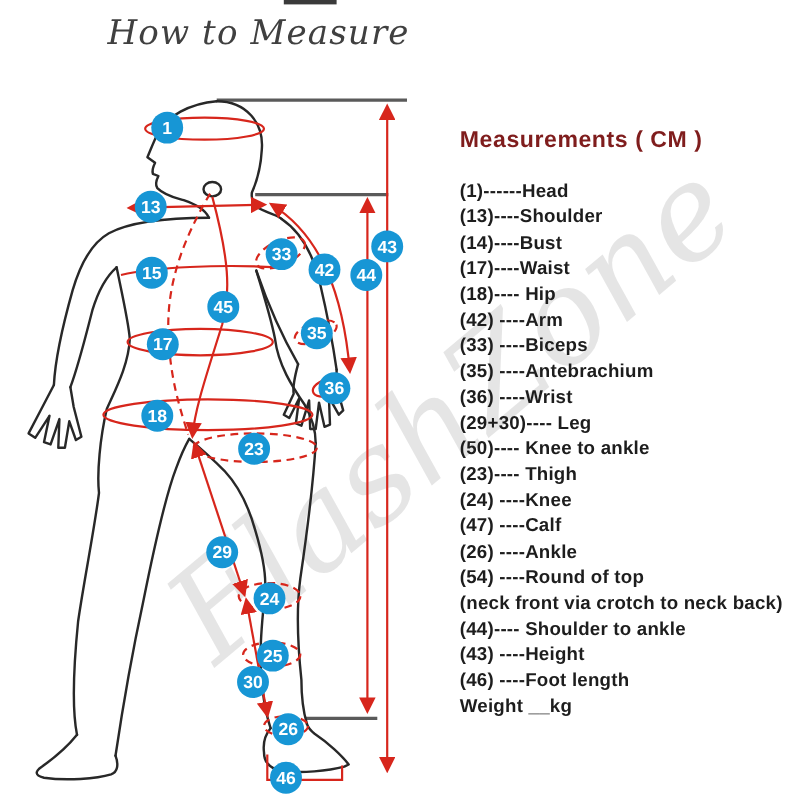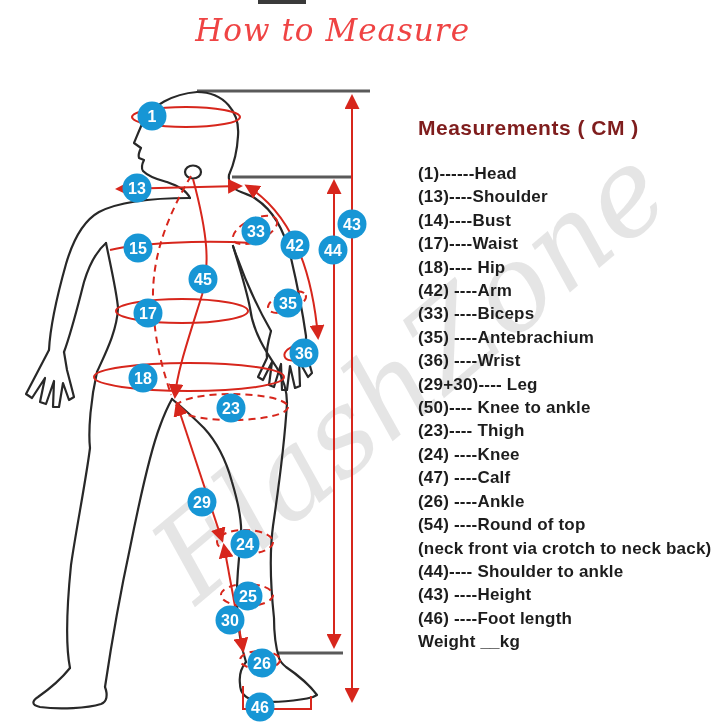--- a/index.html
+++ b/index.html
@@ -32,21 +32,21 @@
   .red-line{fill:none;stroke:#d7261c;stroke-width:2;}
   .red-dash{fill:none;stroke:#d7261c;stroke-width:2;stroke-dasharray:7 5;}
   .gray-line{fill:none;stroke:#5a5a5a;stroke-width:3;}
   .marker-num{font-family:"Liberation Sans",sans-serif;font-size:16px;font-weight:bold;fill:#ffffff;text-anchor:middle;}
 </style>
 </head>
 <body>
 
 <div class="top-bar"></div>
 
-<div class="page-title" style="color: #ef4444; text-align: right;">How to Measure</div>
+<div class="page-title" style="color: #404040;">How to Measure</div>
 
 <div class="watermark">FlashZone</div>
 
 <svg class="diagram-svg" width="723" height="723" viewBox="0 0 723 723">
   <defs>
     <marker id="arw" viewBox="0 0 10 10" refX="8" refY="5" markerWidth="7.5" markerHeight="7.5" orient="auto">
       <path d="M0 0 L10 5 L0 10 z" fill="#d7261c"></path>
     </marker>
     <marker id="arwS" viewBox="0 0 10 10" refX="8" refY="5" markerWidth="7.5" markerHeight="7.5" orient="auto-start-reverse">
       <path d="M0 0 L10 5 L0 10 z" fill="#d7261c"></path>

